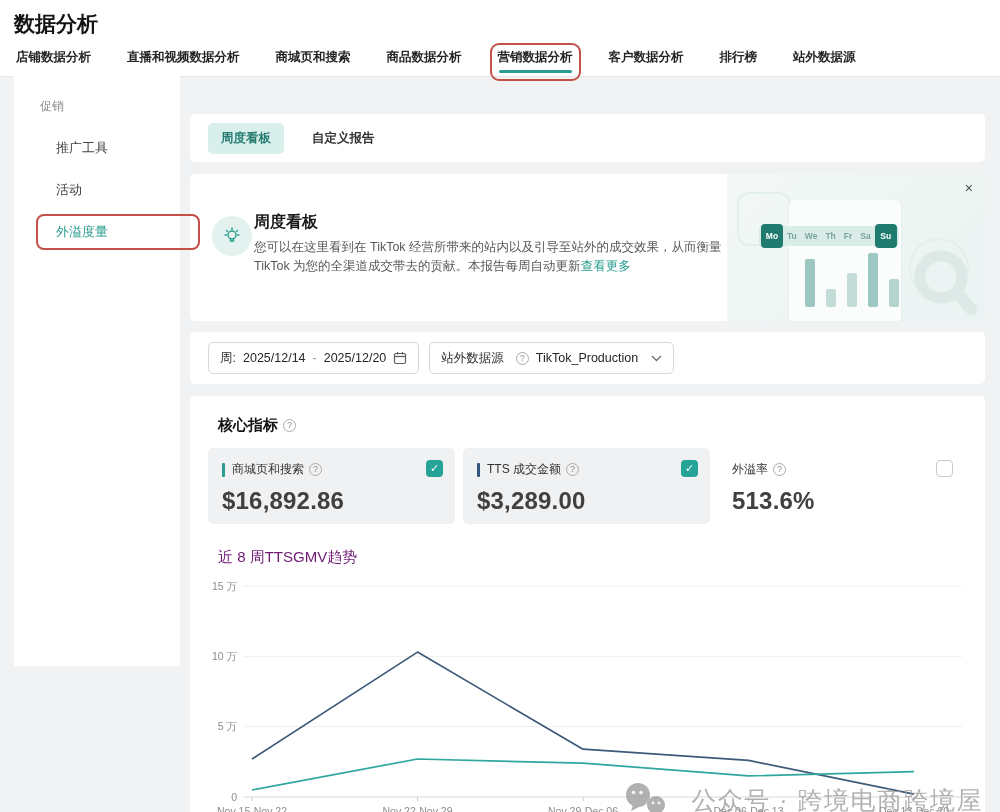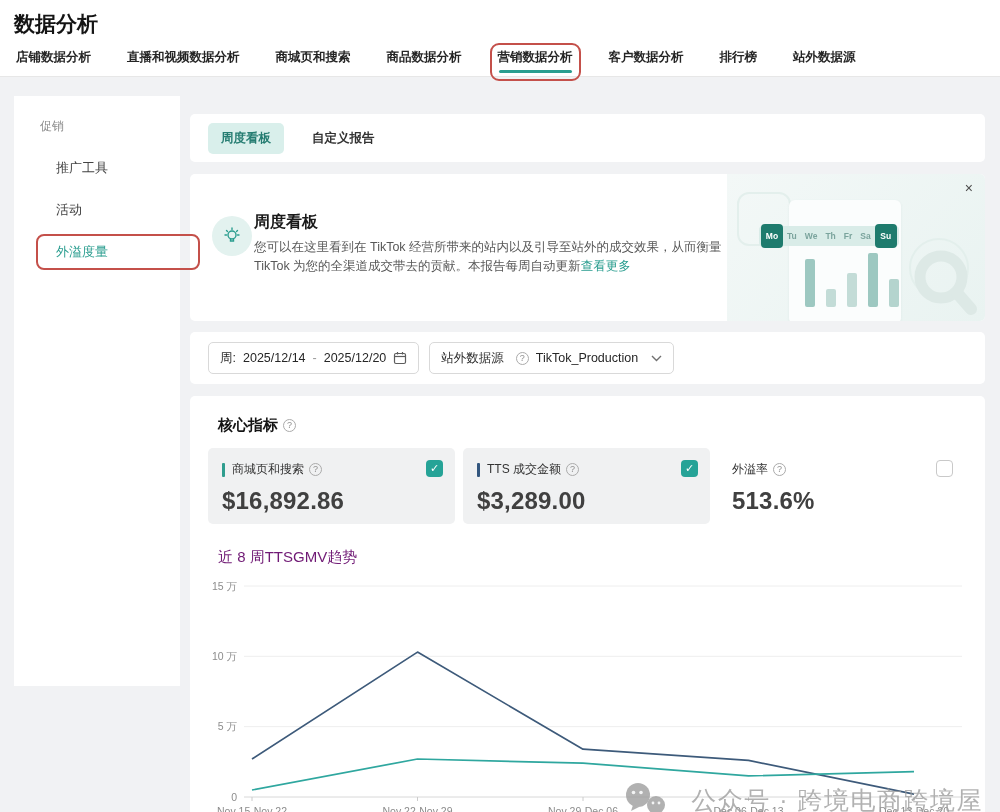--- a/index.html
+++ b/index.html
@@ -22,21 +22,21 @@
   .top-tab.active::after {
     content:""; position:absolute; left:1px; right:1px; bottom:2px; height:3px;
     background:#2a9d8f; border-radius:2px;
   }
   .annot-box::before {
     content:""; position:absolute; inset:-6px -8px; border:2px solid #c4504a;
     border-radius:9px; pointer-events:none; z-index:5;
   }
   
   .sidebar {
-    position:absolute; left:14px; top:96px; width:166px; height:590px;
+    position:absolute; left:14px; top:76px; width:166px; height:590px;
     background:#fff;
   }
   .side-section { margin:22px 0 0 26px; font-size:12px; color:#8d8d8d; }
   .side-item { position:relative; margin:24px 0 0 42px; font-size:13px; color:#434343; cursor:pointer; width:max-content; }
   .side-item.active { color:#2a9d8f; }
   .side-item.annot-box::before { inset:-9px -92px -9px -20px; border-radius:8px; }
   
   .main { position:absolute; left:190px; top:82px; width:795px;margin-top:32px; }
   .card { background:#fff; border-radius:5px; }
   

